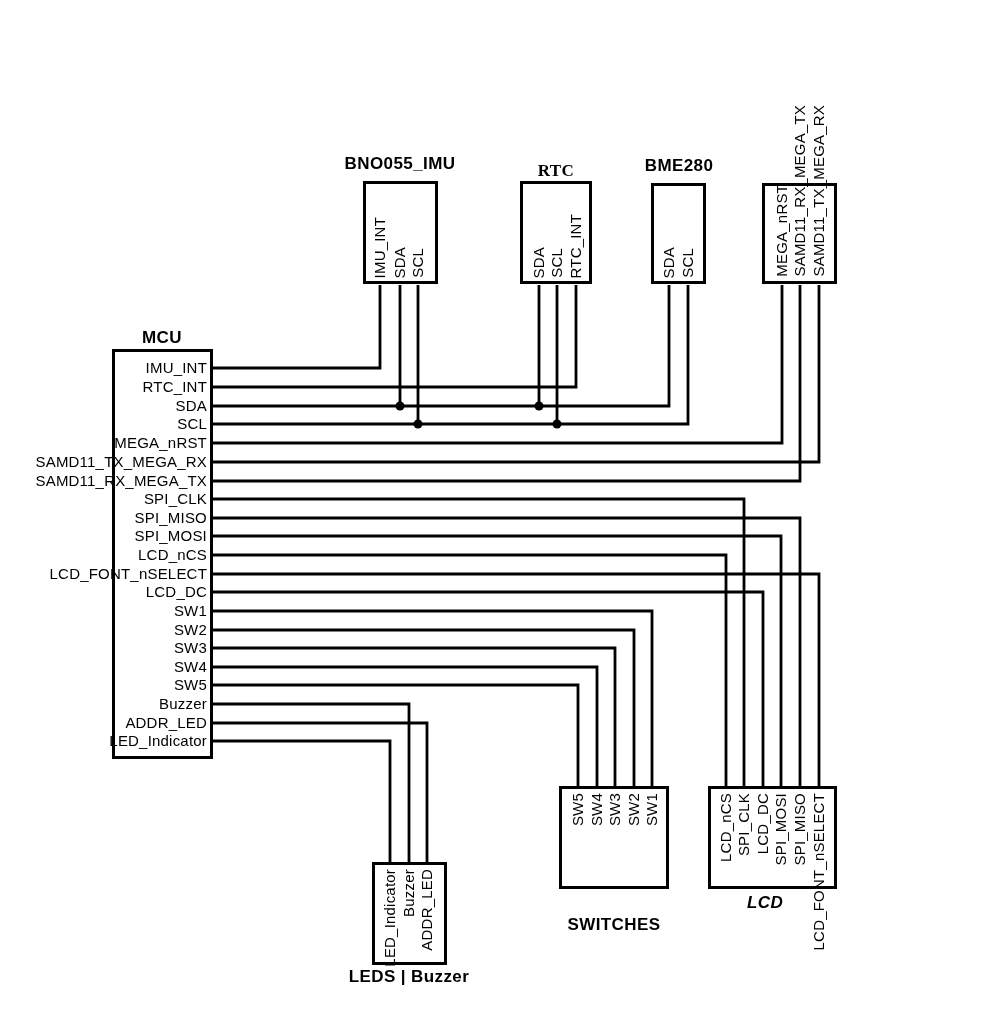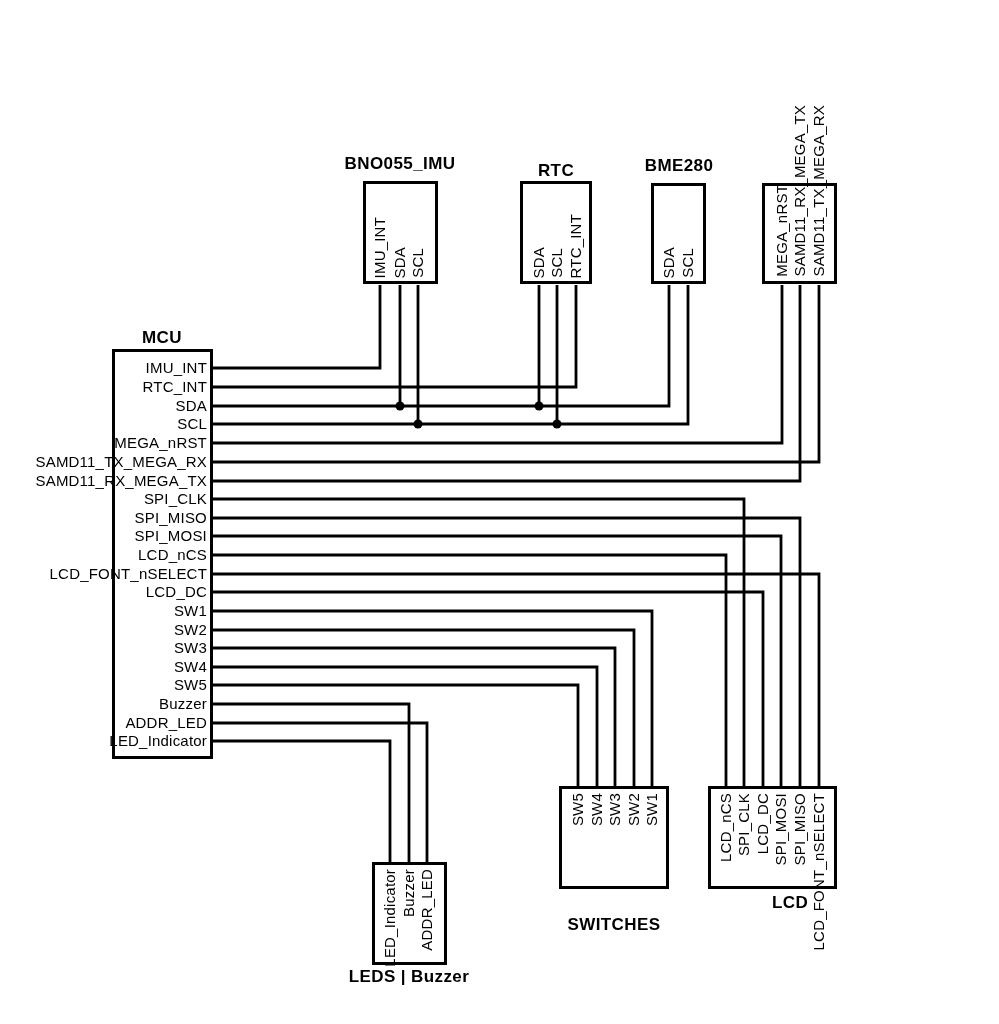--- a/index.html
+++ b/index.html
@@ -80,41 +80,41 @@
     <div class="hlabel" style="top: 676px; right: 792px;">SW5</div>
     <div class="hlabel" style="top: 695px; right: 792px;">Buzzer</div>
     <div class="hlabel" style="top: 714px; right: 792px;">ADDR_LED</div>
     <div class="hlabel" style="top: 732px; right: 792px;">LED_Indicator</div>
     <div class="block" style="left: 363px; top: 181px; width: 75px; height: 103px;"></div>
     <div class="title" style="left: 400px; top: 154px;">BNO055_IMU</div>
     <div class="vlabel" style="left: 371px; bottom: 746px;">IMU_INT</div>
     <div class="vlabel" style="left: 391px; bottom: 746px;">SDA</div>
     <div class="vlabel" style="left: 409px; bottom: 746px;">SCL</div>
     <div class="block" style="left: 520px; top: 181px; width: 72px; height: 103px;"></div>
-    <div class="title" style="left: 556px; top: 161px;">RTC</div>
+    <div class="title" style="left: 556px; top: 161px; font-family: Liberation Serif, serif;">RTC</div>
     <div class="vlabel" style="left: 530px; bottom: 746px;">SDA</div>
     <div class="vlabel" style="left: 548px; bottom: 746px;">SCL</div>
     <div class="vlabel" style="left: 567px; bottom: 746px;">RTC_INT</div>
     <div class="block" style="left: 651px; top: 183px; width: 55px; height: 101px;"></div>
     <div class="title" style="left: 679px; top: 156px;">BME280</div>
     <div class="vlabel" style="left: 660px; bottom: 746px;">SDA</div>
     <div class="vlabel" style="left: 679px; bottom: 746px;">SCL</div>
     <div class="block" style="left: 762px; top: 183px; width: 75px; height: 101px;"></div>
     <div class="vlabel" style="left: 773px; bottom: 747px;">MEGA_nRST</div>
     <div class="vlabel" style="left: 791px; bottom: 747px;">SAMD11_RX_MEGA_TX</div>
     <div class="vlabel" style="left: 810px; bottom: 747px;">SAMD11_TX_MEGA_RX</div>
     <div class="block" style="left: 559px; top: 786px; width: 110px; height: 103px;"></div>
     <div class="title" style="left: 614px; top: 915px;">SWITCHES</div>
     <div class="vlabel" style="left: 569px; top: 793px;">SW5</div>
     <div class="vlabel" style="left: 588px; top: 793px;">SW4</div>
     <div class="vlabel" style="left: 606px; top: 793px;">SW3</div>
     <div class="vlabel" style="left: 625px; top: 793px;">SW2</div>
     <div class="vlabel" style="left: 643px; top: 793px;">SW1</div>
     <div class="block" style="left: 708px; top: 786px; width: 129px; height: 103px;"></div>
-    <div class="title" style="left: 790px; top: 893px;">LCD</div>
+    <div class="title" style="left: 765px; top: 893px; font-style: italic;">LCD</div>
     <div class="vlabel" style="left: 717px; top: 793px;">LCD_nCS</div>
     <div class="vlabel" style="left: 735px; top: 793px;">SPI_CLK</div>
     <div class="vlabel" style="left: 754px; top: 793px;">LCD_DC</div>
     <div class="vlabel" style="left: 772px; top: 793px;">SPI_MOSI</div>
     <div class="vlabel" style="left: 791px; top: 793px;">SPI_MISO</div>
     <div class="vlabel" style="left: 810px; top: 793px;">LCD_FONT_nSELECT</div>
     <div class="block" style="left: 372px; top: 862px; width: 75px; height: 103px;"></div>
     <div class="title" style="left: 409px; top: 967px;">LEDS | Buzzer</div>
     <div class="vlabel" style="left: 381px; top: 869px;">LED_Indicator</div>
     <div class="vlabel" style="left: 400px; top: 869px;">Buzzer</div>

